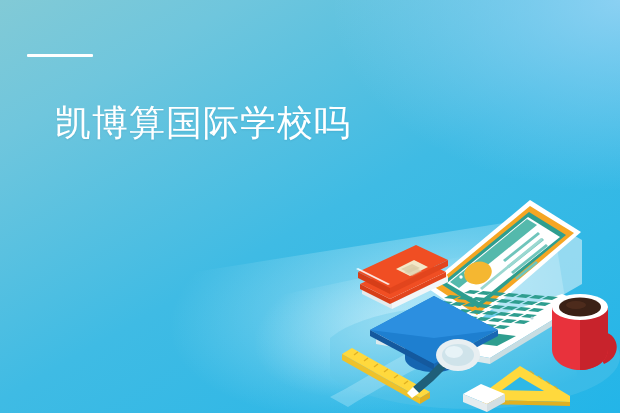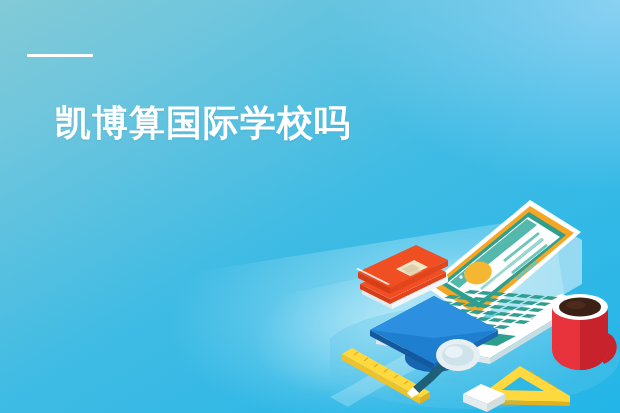--- a/index.html
+++ b/index.html
@@ -56,21 +56,21 @@
     background: #ffffff;
     border-radius: 1px;
   }
   .headline {
     position: absolute;
     left: 55px;
     top: 102px;
     margin: 0;
     font-size: 36px;
     line-height: 1.15;
-    font-weight: 700;
+    font-weight: 400;
     color: #ffffff;
     letter-spacing: 1px;
     white-space: nowrap;
     text-shadow: 0 1px 2px rgba(0,60,90,0.10);
   }
 
   
   .illustration {
     position: absolute;
     left: 330px;

